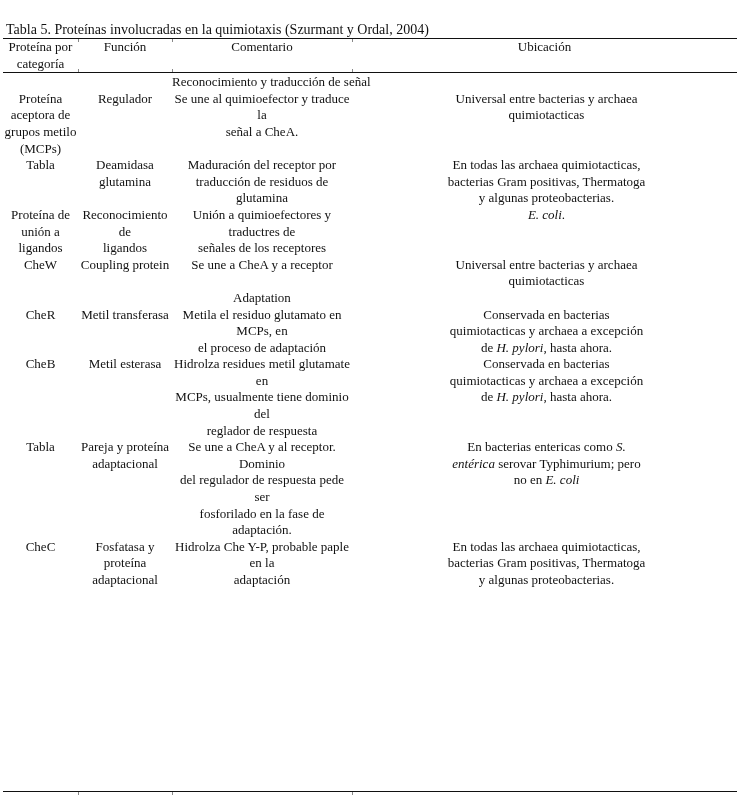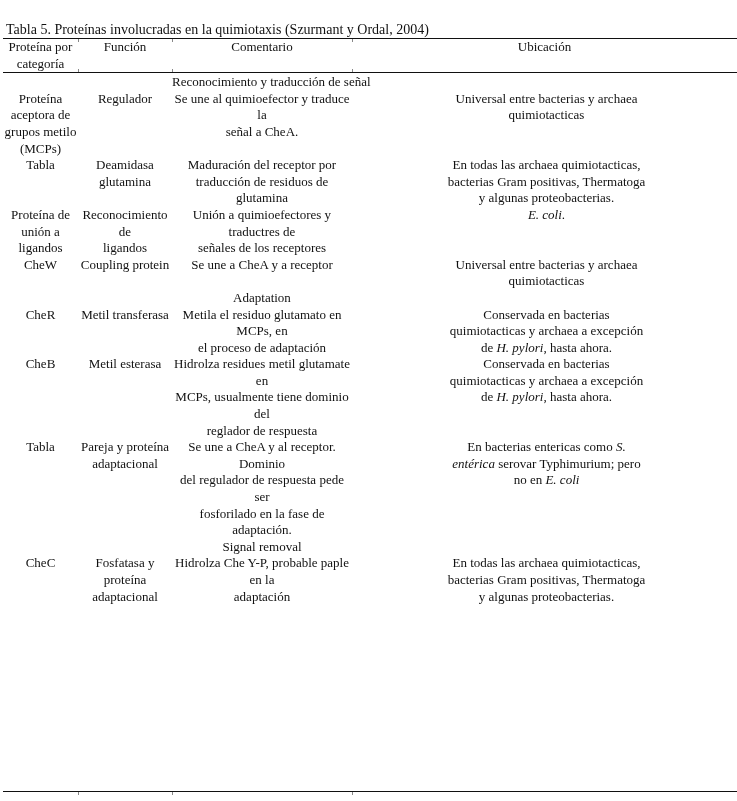--- a/index.html
+++ b/index.html
@@ -153,26 +153,20 @@
       <td class="multiline">Tabla</td>
       <td class="multiline">Pareja y proteína
 adaptacional</td>
       <td class="multiline">Se une a CheA y al receptor. Dominio
 del regulador de respuesta pede ser
 fosforilado en la fase de adaptación.</td>
       <td class="multiline cell4"><span>En bacterias entericas como </span><span class="ital">S.
 entérica</span><span> serovar Typhimurium; pero
 no en </span><span class="ital">E. coli</span></td>
     </tr>
-    <tr class="section">
-      <td></td>
-        <td></td>
-      <td>Signal removal</td>
-      <td></td>
-    </tr>
 
     <tr>
       <td class="multiline">CheC</td>
       <td class="multiline">Fosfatasa y
 proteína
 adaptacional</td>
       <td class="multiline">Hidrolza Che Y-P, probable paple en la
 adaptación</td>
       <td class="multiline cell4">En todas las archaea quimiotacticas,
 bacterias Gram positivas, Thermatoga

